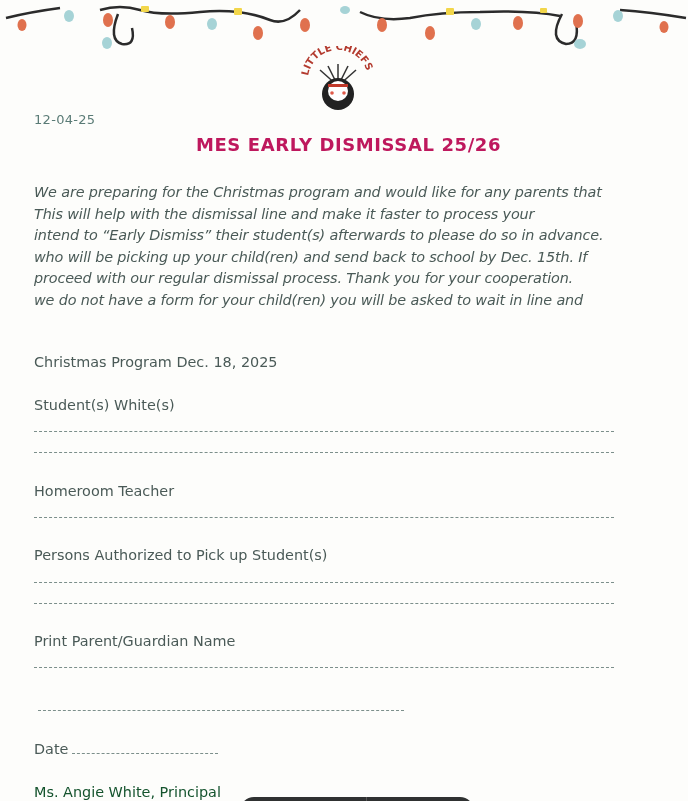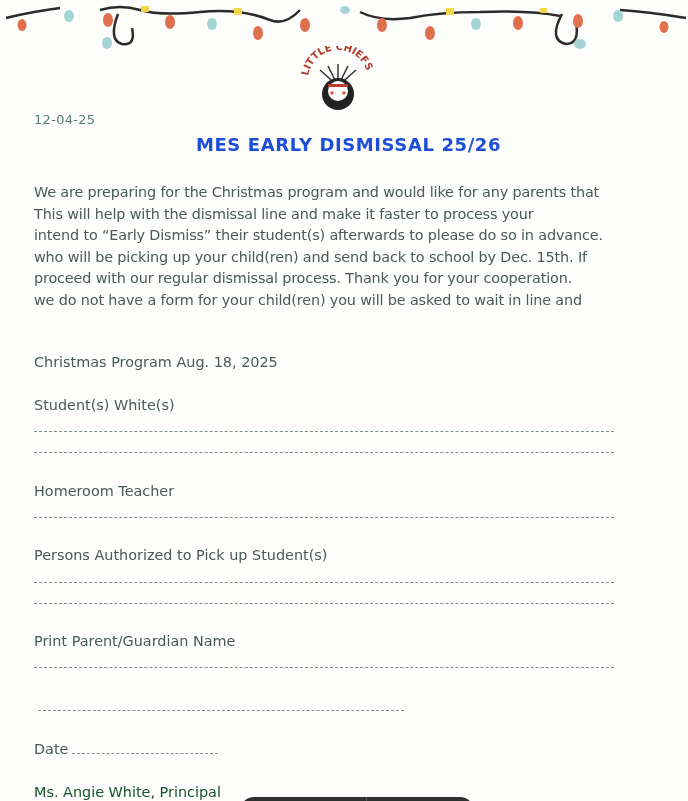--- a/index.html
+++ b/index.html
@@ -12,28 +12,28 @@
   }
   .lights { position: absolute; left: 0; top: 0; width: 688px; height: 56px; }
   .logo { position: absolute; left: 300px; top: 46px; width: 76px; height: 70px; }
   .date {
     position: absolute; left: 34px; top: 112px;
     font-size: 13px; color: #5a7b76; letter-spacing: 0.3px; text-align: right;
   }
   .title {
     position: absolute; left: 0; width: 688px; top: 134px;
     text-align: center; padding-left: 9px; box-sizing: border-box;
-    font-size: 18px; font-weight: bold; color: #1d4ed8; letter-spacing: 0.6px;
+    font-size: 18px; font-weight: bold; color: #be185d; letter-spacing: 0.6px;
   }
   .body-text {
     position: absolute; left: 34px; top: 182px; width: 640px;
     font-size: 14.4px; line-height: 21.5px; color: #4a5a57;
     letter-spacing: -0.15px;
   }
-  .body-text .ln { display: block; white-space: nowrap; }
+  .body-text .ln { display: block; white-space: nowrap; font-style: italic; }
   .field-label {
     position: absolute; left: 34px;
     font-size: 14.4px; color: #4a5a57; white-space: nowrap;
   }
   .dash-line {
     position: absolute; left: 34px; width: 580px; height: 0;
     border-bottom: 1.5px dashed #7c8f8b;
   }
   .inline-line {
     display: inline-block; height: 0; border-bottom: 1.5px dashed #7c8f8b;
@@ -114,21 +114,21 @@
 
 <div class="body-text">
   <span class="ln">We are preparing for the Christmas program and would like for any parents that</span>
   <span class="ln">This will help with the dismissal line and make it faster to process your</span>
   <span class="ln">intend to “Early Dismiss” their student(s) afterwards to please do so in advance.</span>
   <span class="ln">who will be picking up your child(ren) and send back to school by Dec. 15th. If</span>
   <span class="ln">proceed with our regular dismissal process. Thank you for your cooperation.</span>
   <span class="ln">we do not have a form for your child(ren) you will be asked to wait in line and</span>
 </div>
 
-<div class="field-label" style="top:354px">Christmas Program Aug. 18, 2025</div>
+<div class="field-label" style="top:354px">Christmas Program Dec. 18, 2025</div>
 
 <div class="field-label" style="top:397px">Student(s) White(s)</div>
 <div class="dash-line" style="top:431px"></div>
 <div class="dash-line" style="top:452px"></div>
 
 <div class="field-label" style="top:483px">Homeroom Teacher</div>
 <div class="dash-line" style="top:517px"></div>
 
 <div class="field-label" style="top:547px">Persons Authorized to Pick up Student(s)</div>
 <div class="dash-line" style="top:582px"></div>

